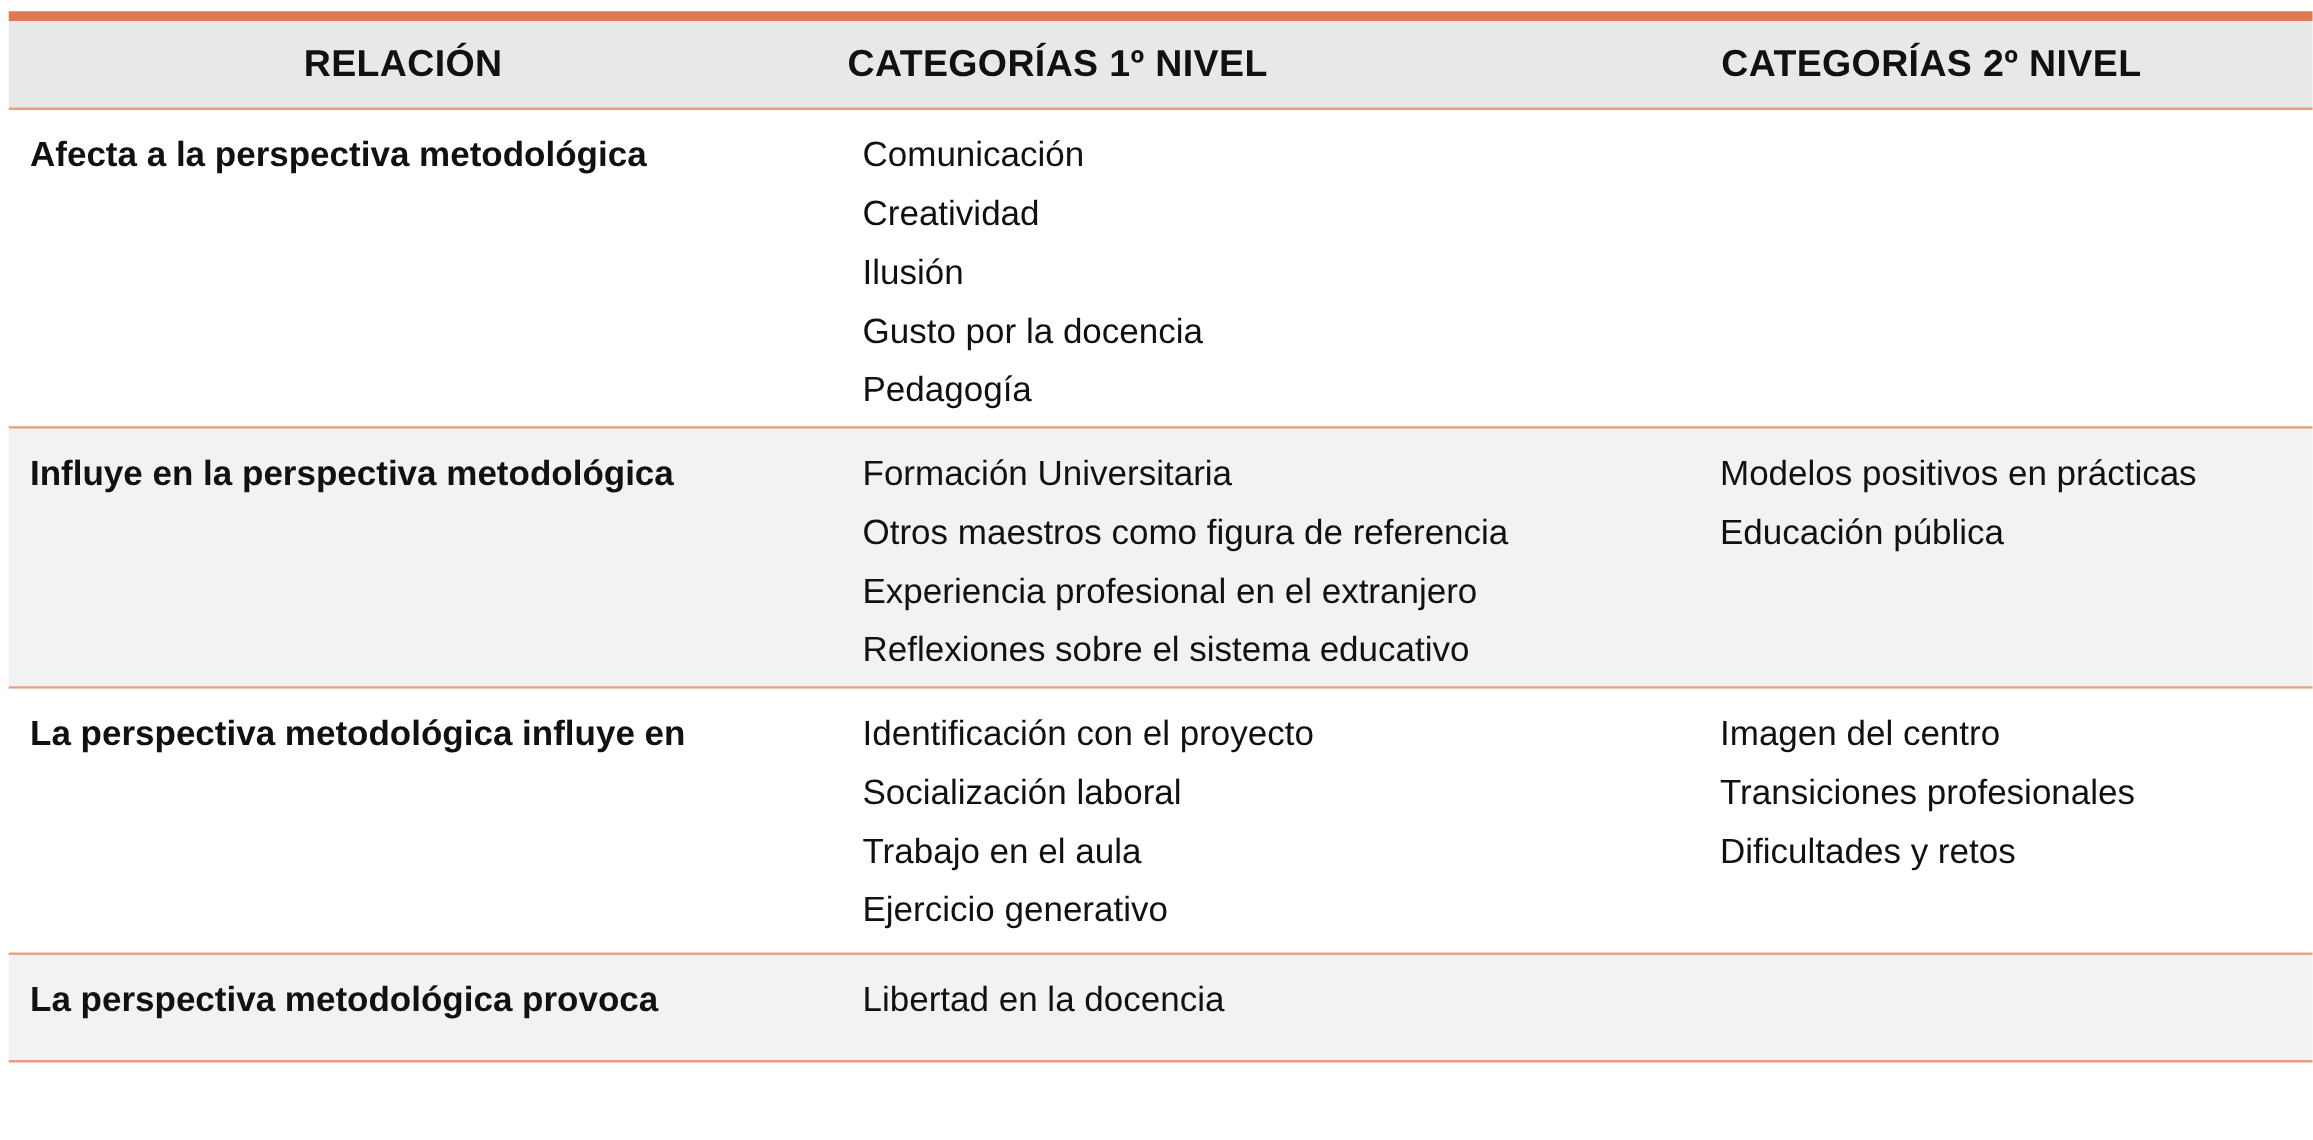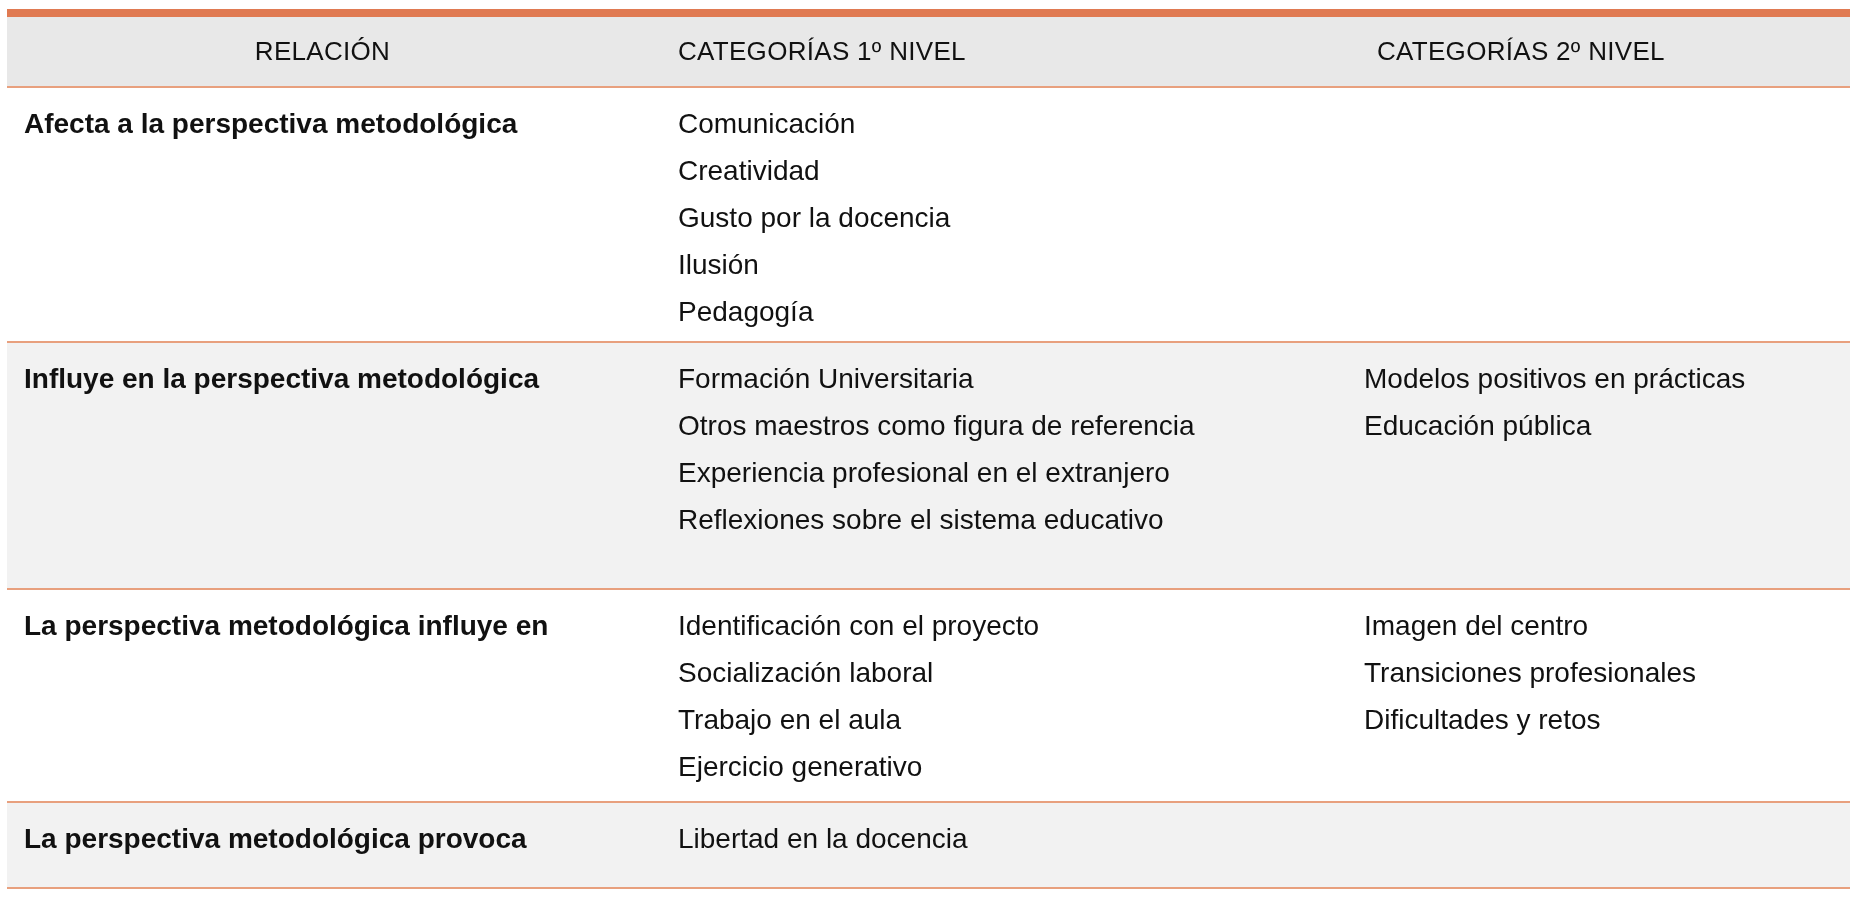--- a/index.html
+++ b/index.html
@@ -37,60 +37,60 @@
     .row.plain { background: #ffffff; justify-content: flex-end; }
     .cell {
       box-sizing: border-box;
       font-size: 28px;
       line-height: 47px;
     }
     .c1 { width: 671px; padding-left: 17px; }
     .c2 { width: 686px; padding-left: 0; }
     .c3 { flex: 1; padding-left: 0; }
     .header .cell {
-      font-weight: normal;
-      font-size: 26px;
+      font-weight: bold;
+      font-size: 30px;
       line-height: 71px;
       letter-spacing: 0.3px;
     }
     .header .c1 { text-align: center; padding-left: 0; width: 631px; }
     .header .c2 { padding-left: 40px; width: 726px; }
     .header .c3 { padding-left: 13px; }
     .body-row .cell { padding-top: 12px; }
     .body-row .c1 { font-weight: bold; }
     .c1-txt { display: block; }
-    .item { display: block; white-space: nowrap; }
+    .item { display: block; white-space: nowrap; margin-left: 12px; }
   </style>
 </head>
 <body>
 
 <div class="table-wrap">
   <div class="top-bar"></div>
 
   <div class="row header">
     <div class="cell c1">RELACIÓN</div>
     <div class="cell c2">CATEGORÍAS 1º NIVEL</div>
     <div class="cell c3">CATEGORÍAS 2º NIVEL</div>
   </div>
 
   <div class="row body-row plain" style="height:255px">
     <div class="cell c1">
       <span class="c1-txt">Afecta a la perspectiva metodológica</span>
     </div>
     <div class="cell c2">
       <span class="item">Comunicación</span>
       <span class="item">Creatividad</span>
+      <span class="item">Ilusión</span>
       <span class="item">Gusto por la docencia</span>
-      <span class="item">Ilusión</span>
       <span class="item">Pedagogía</span>
     </div>
     <div class="cell c3"></div>
   </div>
 
-  <div class="row body-row alt" style="height:247px">
+  <div class="row body-row alt" style="height:208px">
     <div class="cell c1">
       <span class="c1-txt">Influye en la perspectiva metodológica</span>
     </div>
     <div class="cell c2">
       <span class="item">Formación Universitaria</span>
       <span class="item">Otros maestros como figura de referencia</span>
       <span class="item">Experiencia profesional en el extranjero</span>
       <span class="item">Reflexiones sobre el sistema educativo</span>
     </div>
     <div class="cell c3">

